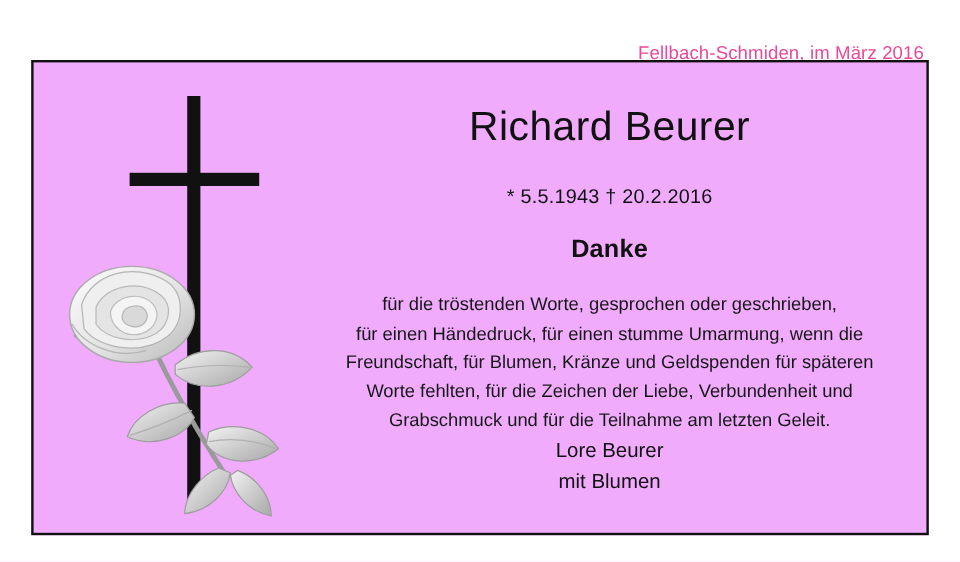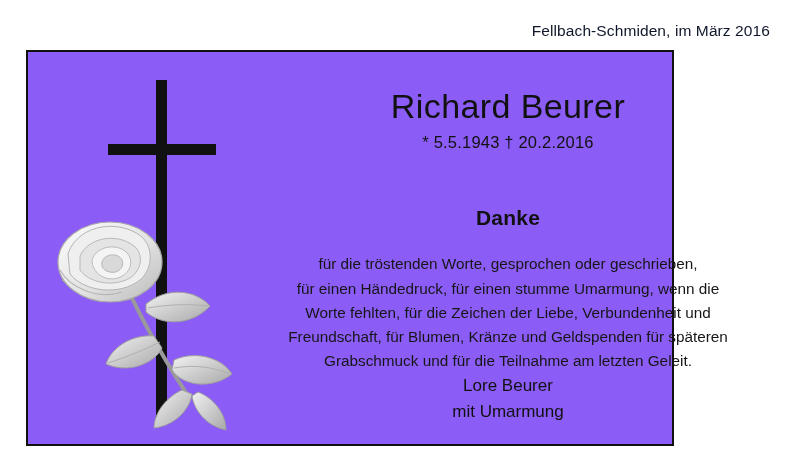--- a/index.html
+++ b/index.html
@@ -18,37 +18,37 @@
   .page {
     position: relative;
     width: 800px;
     height: 468px;
     background: #ffffff;
   }
 
   
   .location-line {
     position: absolute;
-    top: 22px;
+    top: 36px;
     right: 30px;
     font-size: 15.5px;
-    color: #0f172a;
+    color: #ec4899;
     letter-spacing: 0.1px;
     white-space: nowrap;
   }
 
   
   .notice-card {
     position: absolute;
     left: 26px;
     top: 50px;
-    width: 648px;
+    width: 748px;
     height: 396px;
     border: 2px solid #111111;
-    background: #8b5cf6;
+    background: #f0abfc;
     box-sizing: border-box;
   }
 
   
   .artwork {
     position: absolute;
     left: 14px;
     top: 10px;
     width: 210px;
     height: 376px;
@@ -93,29 +93,29 @@
     font-weight: 400;
     letter-spacing: 0.4px;
     color: #111111;
     margin: 18px 0 0 0;
     line-height: 1.1;
   }
 
   .dates {
     font-size: 16.5px;
     color: #111111;
-    margin-top: 8px;
+    margin-top: 30px;
     letter-spacing: 0.2px;
   }
 
   .thanks-heading {
     font-size: 21px;
     font-weight: bold;
     color: #111111;
-    margin-top: 54px;
+    margin-top: 22px;
     letter-spacing: 0.2px;
   }
 
   .body-text {
     margin-top: 22px;
     font-size: 15.3px;
     line-height: 1.58;
     color: #161616;
   }
   .body-text div {
@@ -187,25 +187,25 @@
 
       <div class="deceased-name">Richard Beurer</div>
 
       <div class="dates">* 5.5.1943   † 20.2.2016</div>
 
       <div class="thanks-heading">Danke</div>
 
       <div class="body-text">
         <div>für die tröstenden Worte, gesprochen oder geschrieben,</div>
         <div>für einen Händedruck, für einen stumme Umarmung, wenn die</div>
+        <div>Freundschaft, für Blumen, Kränze und Geldspenden für späteren</div>
         <div>Worte fehlten, für die Zeichen der Liebe, Verbundenheit und</div>
-        <div>Freundschaft, für Blumen, Kränze und Geldspenden für späteren</div>
         <div>Grabschmuck und für die Teilnahme am letzten Geleit.</div>
       </div>
 
       <div class="signature">
         <div>Lore Beurer</div>
-        <div>mit Umarmung</div>
+        <div>mit Blumen</div>
       </div>
 
     </div>
   </div>
 </div>
 
 </body></html>

